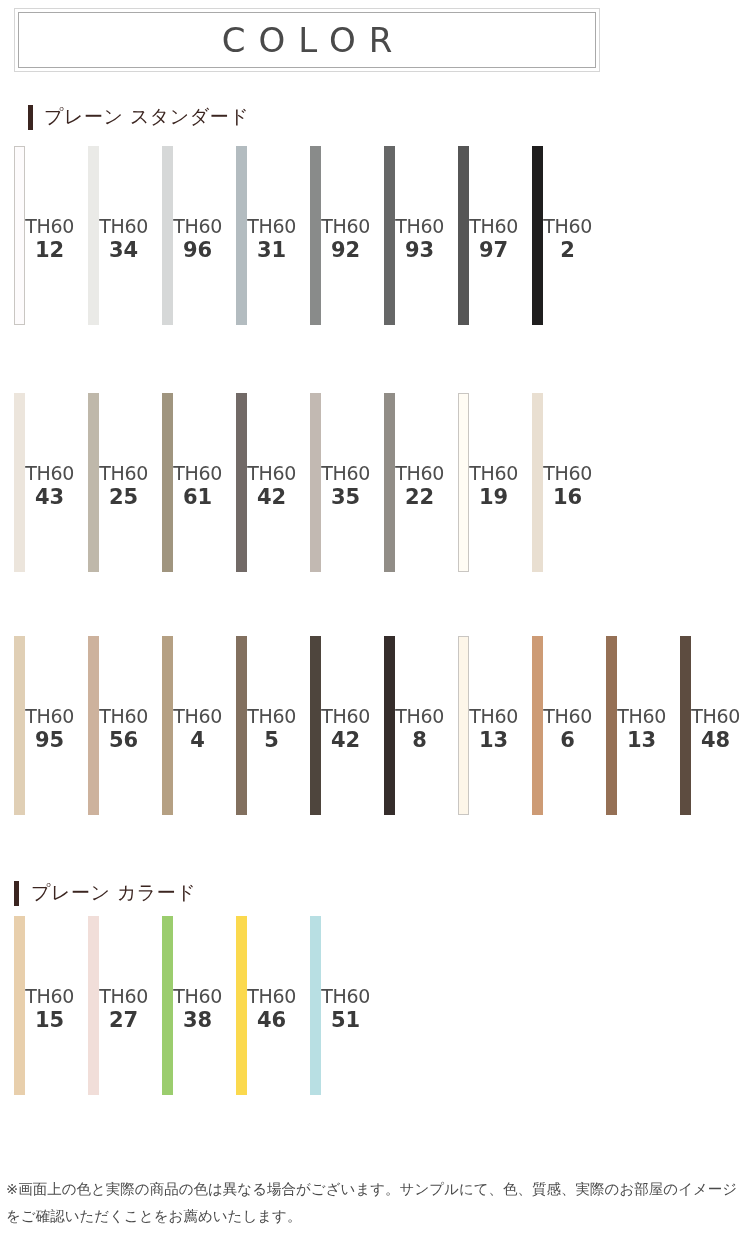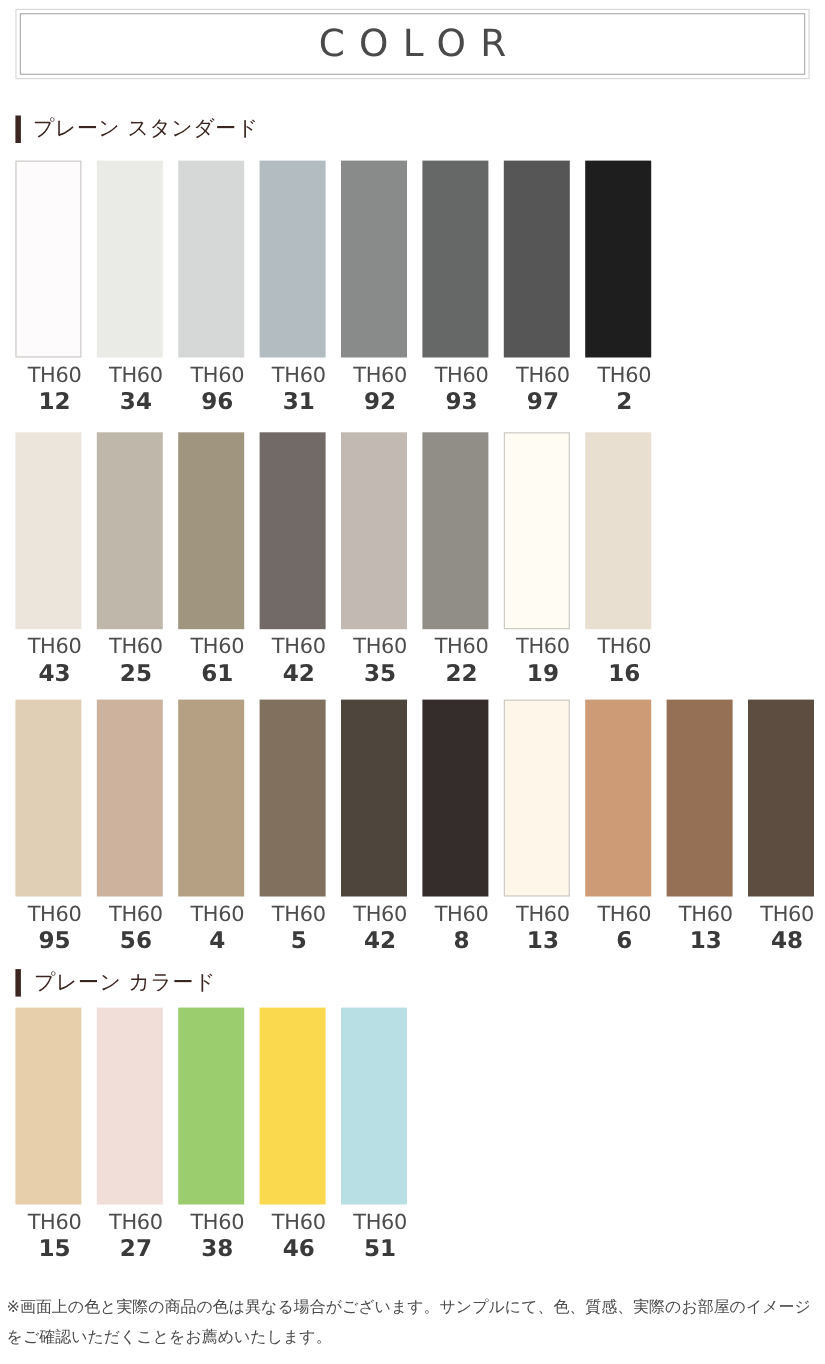--- a/index.html
+++ b/index.html
@@ -12,21 +12,21 @@
     color: #3a3a3a;
     overflow: hidden;
     position: relative;
   }
 
   
   .title-box {
     position: absolute;
     left: 14px;
     top: 8px;
-    width: 722px;
+    width: 586px;
     height: 64px;
     background: #ffffff;
     border: 1px solid #d6d6d6;
     padding: 3px;
   }
   .title-box-inner {
     width: 100%;
     height: 100%;
     border: 1px solid #a9a9a9;
     display: flex;
@@ -56,40 +56,40 @@
     background: #3b2520;
     flex: 0 0 auto;
   }
   .heading-label {
     font-size: 19px;
     color: #3b2520;
     white-space: nowrap;
     letter-spacing: 0.5px;
     font-family: "DejaVu Sans", sans-serif;
   }
-  #heading-standard { top: 104px; }
+  #heading-standard { top: 104px; margin-left: 14px; }
   #heading-colored  { top: 880px; gap: 12px; }
 
   
   .swatch-row {
     position: absolute;
     left: 14px;
     display: flex;
     gap: 14px;
   }
   #row-1 { top: 146px; }
   #row-2 { top: 393px; }
   #row-3 { top: 636px; }
   #row-4 { top: 916px; }
 
   .swatch-cell {
     width: 60px;
     display: flex;
-    flex-direction: column;
-    align-items: flex-end;
+    flex-direction: row;
+    align-items: center;
   }
   .swatch-chip {
     width: 60px;
     height: 179px;
   }
   .swatch-chip.bordered {
     border: 1px solid #c9c6c2;
   }
   .swatch-label {
     margin-top: 7px;

